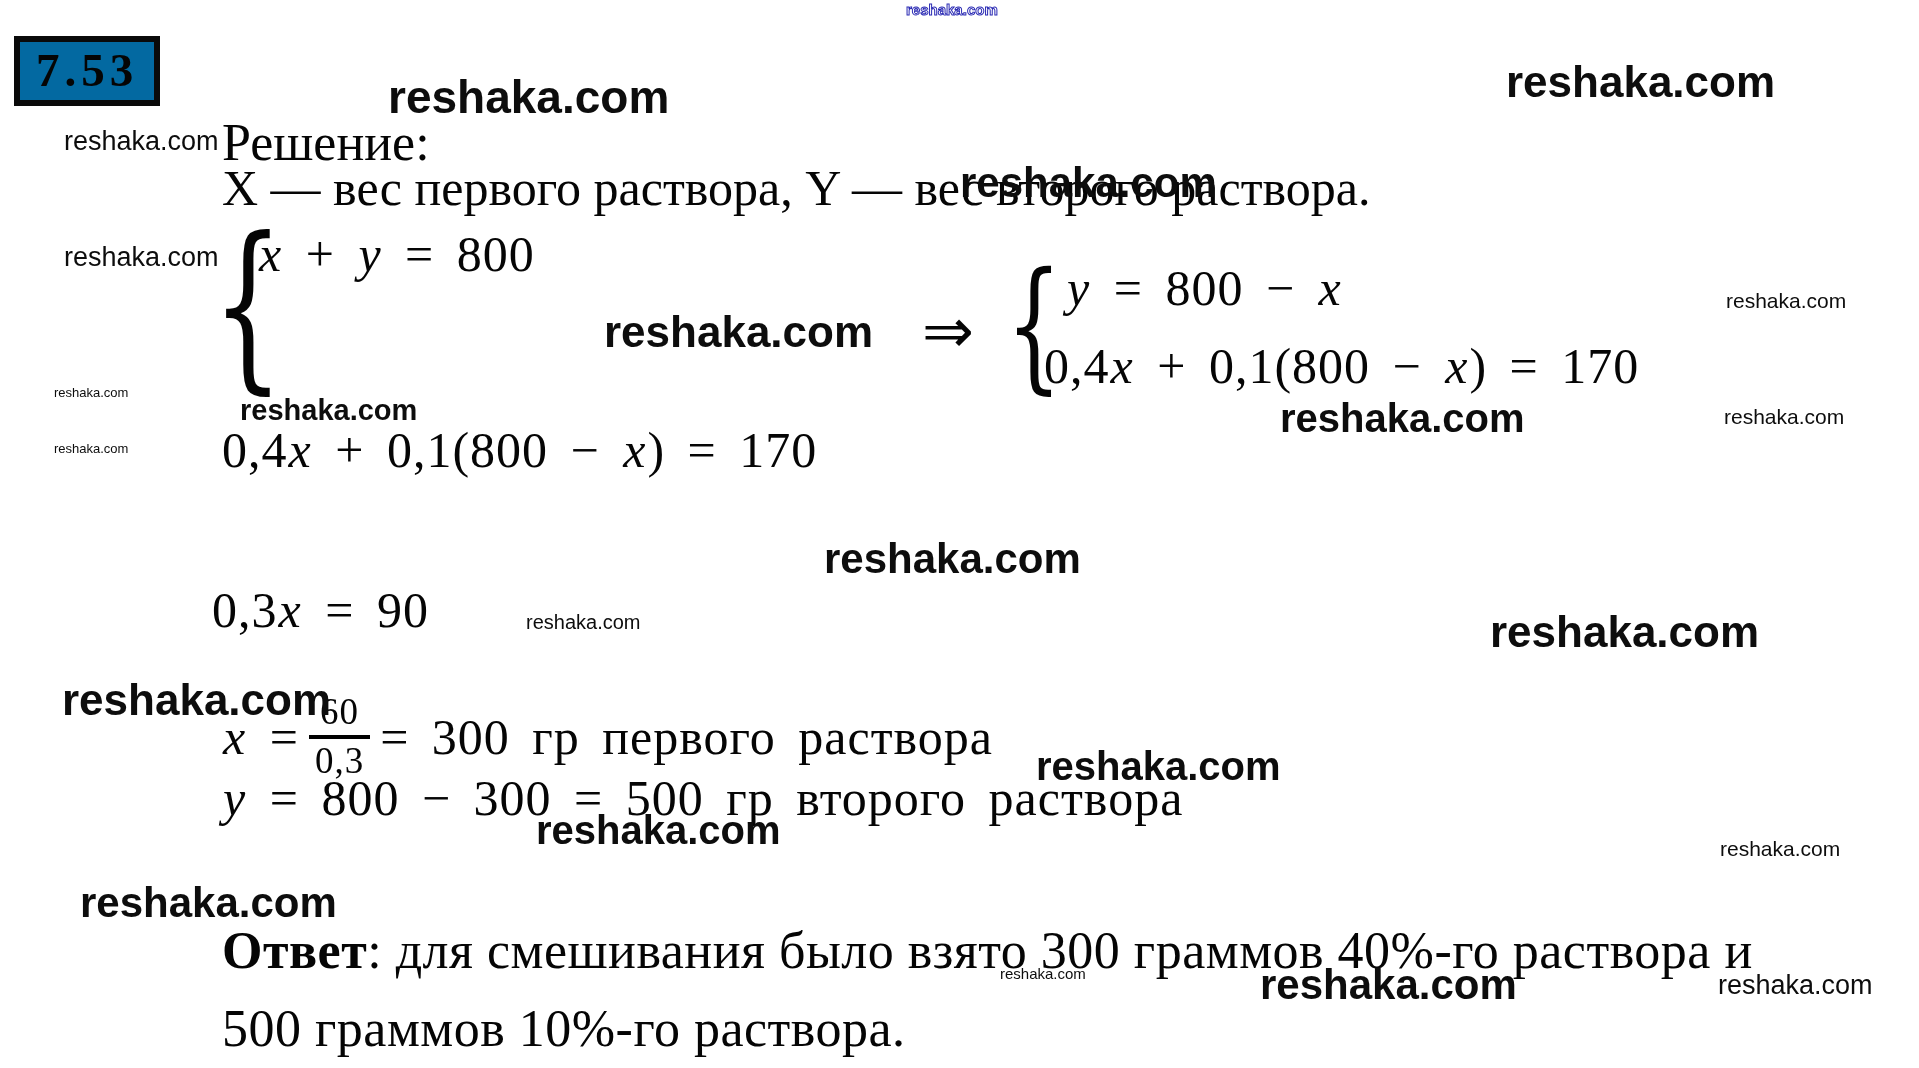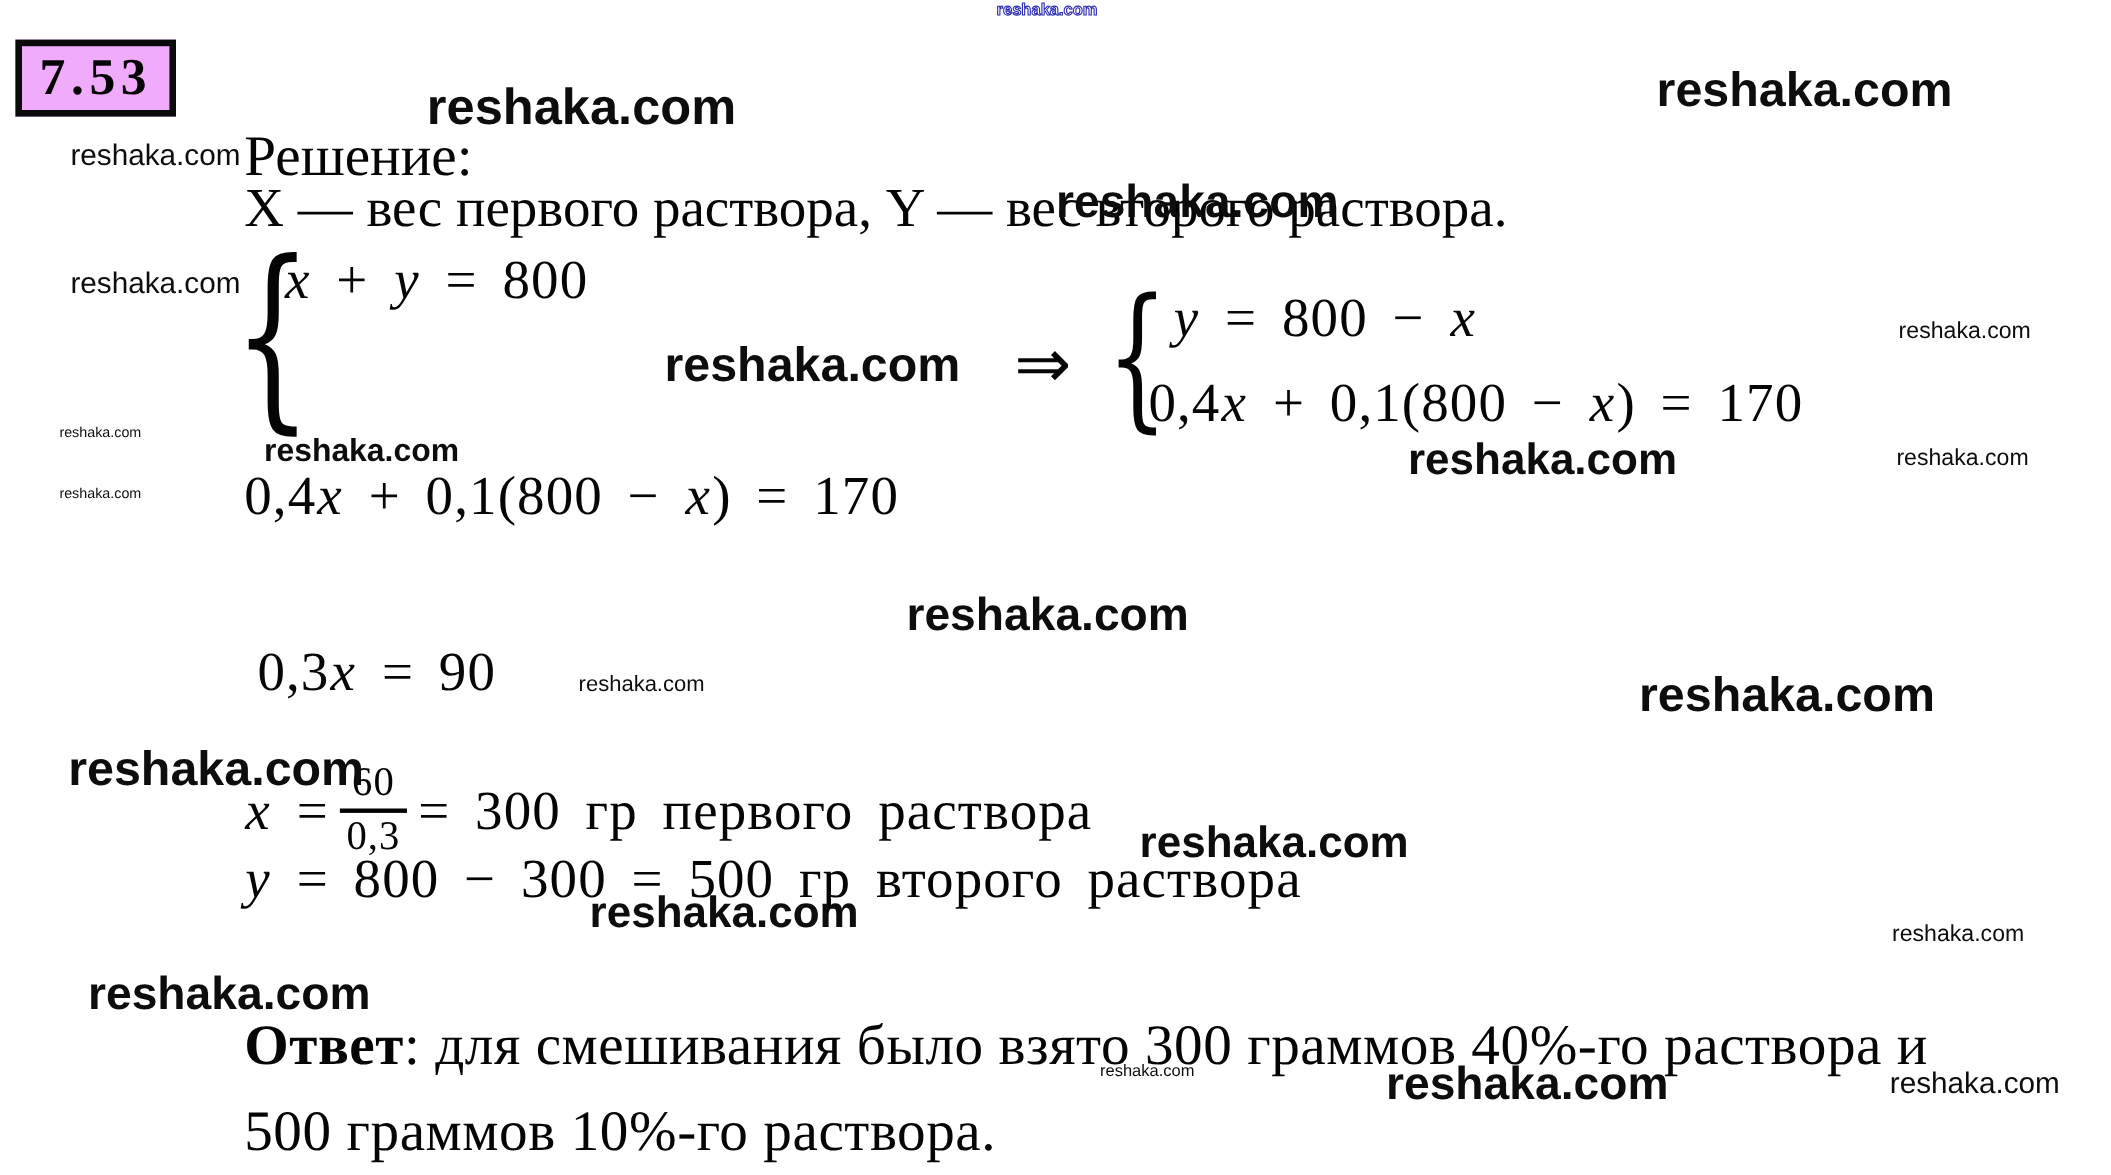--- a/index.html
+++ b/index.html
@@ -17,21 +17,21 @@
   
   .brace{position:absolute;font-family:"DejaVu Serif","Liberation Serif",serif;
          line-height:1;transform:scaleX(0.62);transform-origin:left top;color:#050505;}
   .brace-1{left:212px;top:213px;font-size:182px;}
   .brace-2{left:1006px;top:254px;font-size:142px;}
   
   .implies{position:absolute;left:922px;top:294px;font-size:62px;
            font-family:"DejaVu Sans","Liberation Sans",sans-serif;color:#050505;}
   
   .numbox{position:absolute;left:14px;top:36px;border:6px solid #0a0a0a;
-          padding:1px 16px 3px;background:#f0abfc;
+          padding:1px 16px 3px;background:#0369a1;
           font-family:"Liberation Serif","DejaVu Serif",serif;
           font-weight:700;font-size:47px;letter-spacing:5px;color:#050505;}
   
   .fracline{display:flex;align-items:center;height:142px;}
   .frac{display:inline-flex;flex-direction:column;align-items:center;
         font-size:37px;line-height:1.05;margin:0 10px;font-weight:400;}
   .frac .num{padding:0 6px 3px;}
   .frac .den{border-top:4px solid #000;padding:3px 6px 0;}
   
   .wm{position:absolute;white-space:nowrap;line-height:1;
@@ -54,21 +54,21 @@
   <div class="brace brace-1">{</div>
   <div class="line math" style="left:258px;top:226px;"><i>x</i> + <i>y</i> = 800</div>
 
   <div class="implies">⇒</div>
 
   <div class="brace brace-2">{</div>
   <div class="line math" style="left:1048px;top:260px;margin-left:18px;"><i>y</i> = 800 − <i>x</i></div>
   <div class="line math" style="left:1044px;top:338px;">0,4<i>x</i> + 0,1(800 − <i>x</i>) = 170</div>
 
   <div class="line math" style="left:222px;top:422px;">0,4<i>x</i> + 0,1(800 − <i>x</i>) = 170</div>
-  <div class="line math" style="left:234px;top:582px;">0,3<i>x</i> = 90</div>
+  <div class="line math" style="left:212px;top:582px;">0,3<i>x</i> = 90</div>
 
   <div class="line math fracline" style="left:222px;top:666px;">
     <span><i>x</i> =</span>
     <span class="frac">
       <span class="num">60</span>
       <span class="den">0,3</span>
     </span>
     <span>= 300 гр первого раствора</span>
   </div>
 

